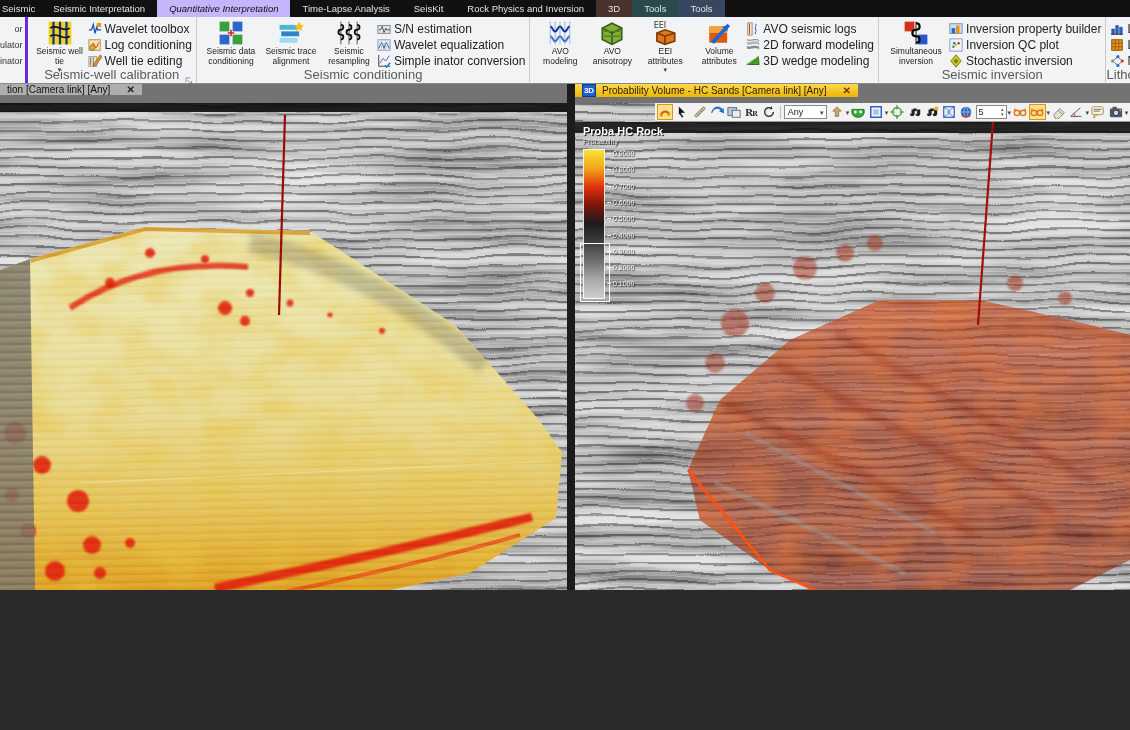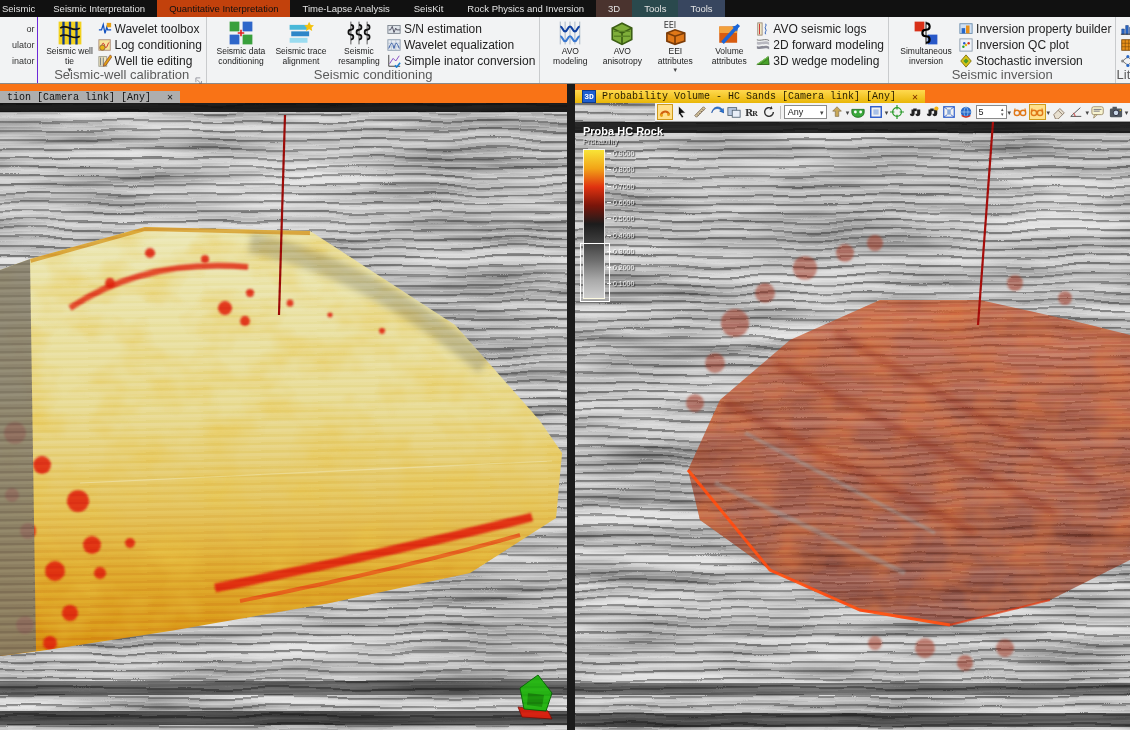--- a/index.html
+++ b/index.html
@@ -1,53 +1,53 @@
 <!DOCTYPE html>
 <html><head>
 <meta charset="utf-8">
 <style>
   html,body{margin:0;padding:0;background:#2a2a2a;}
-  .app{position:relative;width:1130px;height:730px;overflow:hidden;
+  .app{position:relative;width:1130px;height:590px;overflow:hidden;
        font-family:"Liberation Sans",sans-serif;background:#f2f3f4;
        -webkit-font-smoothing:antialiased;}
   
   .ribbon{position:absolute;top:0;left:0;width:1130px;height:84px;
           background:#f2f3f4;border-bottom:1px solid #8a8a8a;box-sizing:border-box;}
   .tabrow{height:17px;background:#111;display:flex;align-items:stretch;}
   .tab{display:flex;align-items:center;padding:0 12px;font-size:9.5px;color:#e3e3e3;
        white-space:nowrap;cursor:default;}
   .tab.partial{padding:0 6px 0 2px;}
-  .tab.active{background:#c2410c;color:#111;}
+  .tab.active{background:#c4b5fd;color:#111;font-style:italic;}
   .tab.ctx-3d{background:#4a332e;}
   .tab.ctx-teal{background:#2a494d;}
   .tab.ctx-blue{background:#38465f;}
   .rbody{display:flex;height:66px;align-items:stretch;}
   .grp{position:relative;display:flex;align-items:flex-start;padding:2px 4px 14px 4px;
        border-right:1px solid #c9cbcd;}
   .grp-label{position:absolute;left:0;right:0;bottom:1px;text-align:center;
              font-size:13px;color:#5a5a5a;white-space:nowrap;}
   .launcher{position:absolute;right:2px;bottom:1px;width:10px;height:10px;}
   .cutcol{width:25px;display:flex;flex-direction:column;align-items:flex-end;
-          padding:4px 2px 14px 12px;border-right:1px solid #6d28d9;}
+          padding:4px 2px 14px 0;border-right:3px solid #6d28d9;}
   .cutlbl{font-size:9px;color:#333;height:16px;display:flex;align-items:center;}
   .bigbtn{display:flex;flex-direction:column;align-items:center;justify-content:flex-start;
           text-align:center;font-size:8.5px;line-height:9.5px;color:#222;
           padding:1px 2px;cursor:pointer;}
   .bigbtn .ic-lg{width:26px;height:26px;margin-bottom:1px;}
   .smallcol{display:flex;flex-direction:column;gap:1px;padding-top:2px;}
   .smallbtn{display:flex;align-items:center;gap:3px;height:15px;font-size:12px;
             color:#222;white-space:nowrap;cursor:pointer;}
   .ic-sm{width:14px;height:14px;flex:0 0 14px;}
   .caret{font-size:7px;color:#444;line-height:7px;}
   
   .panel{position:absolute;top:84px;height:646px;}
   .panel-left{left:0;width:567px;}
   .panel-right{left:575px;width:555px;}
   .splitter{position:absolute;top:84px;left:567px;width:8px;height:646px;background:#1b1b1b;}
-  .titlebar{height:19px;background:#f97316;display:flex;align-items:flex-end;font-family:Liberation Mono, monospace;}
+  .titlebar{height:19px;background:#737373;display:flex;align-items:flex-start;}
   .titletab{display:flex;align-items:center;gap:6px;padding:0 7px;font-size:10px;white-space:nowrap;}
   .titletab.gray{background:#aeaeae;color:#111;}
   .titletab.yellow{background:linear-gradient(#ffd94f,#e9b607);color:#271d00;}
   .badge3d{width:14px;height:13px;background:#1d5fd0;color:#fff;font-size:8px;font-weight:bold;
            display:flex;align-items:center;justify-content:center;border:1px solid #0c3a8c;box-sizing:border-box;}
   .closex{font-size:10px;font-weight:bold;margin-left:10px;cursor:pointer;}
   .closex.dark{color:#222;}
   .closex.red{color:#7a2d00;}
   .viewport{position:relative;width:100%;height:627px;background:#8f8f8f;overflow:hidden;}
   .viewport svg.scene{position:absolute;inset:0;width:100%;height:100%;}

